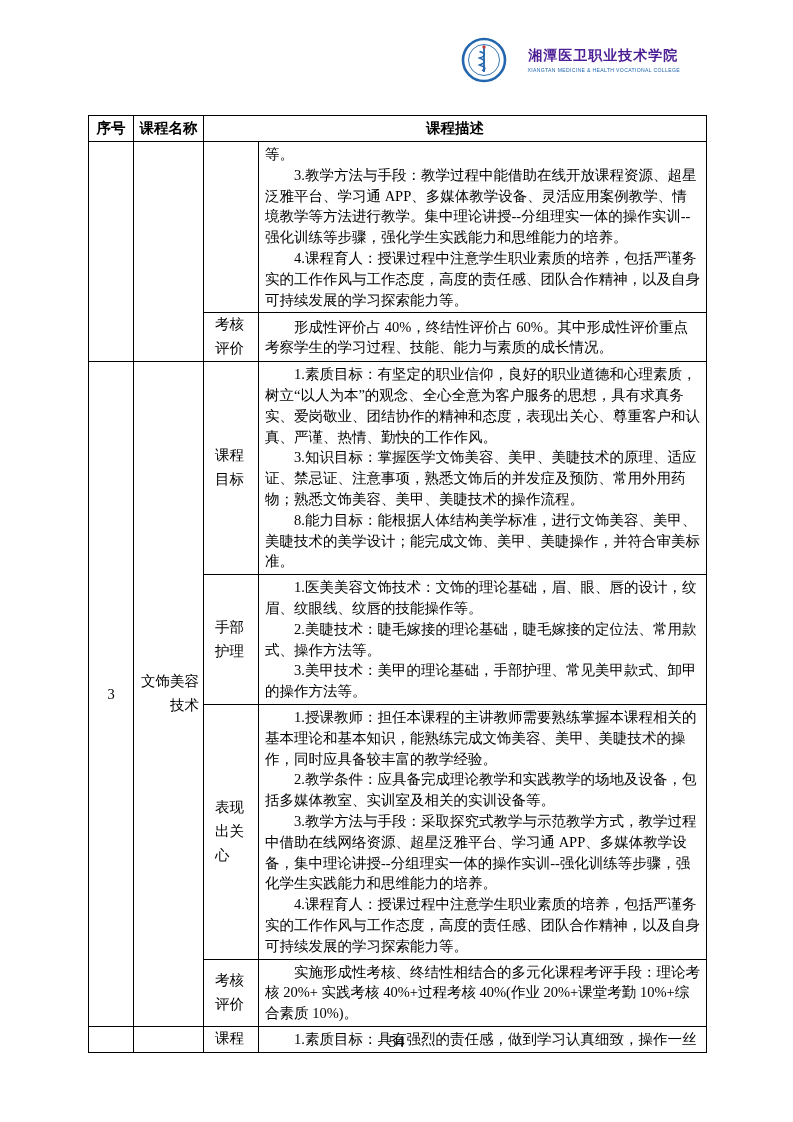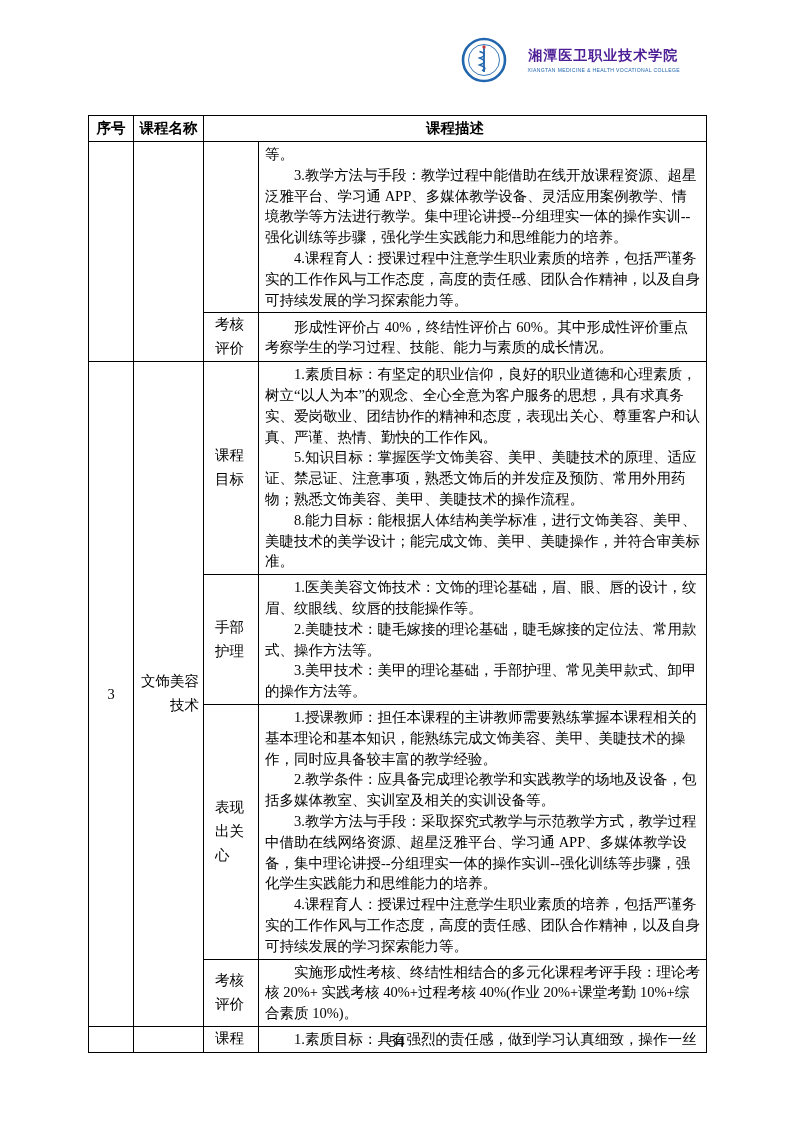--- a/index.html
+++ b/index.html
@@ -148,21 +148,21 @@
     <tr style="height:208px">
       <td class="seq-cell" rowspan="4">3</td>
       <td class="name-cell" rowspan="4">
         <div class="name-inner">文饰美容技术</div>
       </td>
       <td class="label-cell">
         <div class="label-inner">课程目标</div>
       </td>
       <td class="content-cell">
             <p class="para"><b>1.素质目标：</b><span>有坚定的职业信仰，良好的职业道德和心理素质，树立“以人为本”的观念、全心全意为客户服务的思想，具有求真务实、爱岗敬业、团结协作的精神和态度，表现出关心、尊重客户和认真、严谨、热情、勤快的工作作风。</span></p>
-            <p class="para"><b>5.知识目标：</b><span>掌握医学文饰美容、美甲、美睫技术的原理、适应证、禁忌证、注意事项，熟悉文饰后的并发症及预防、常用外用药物；熟悉文饰美容、美甲、美睫技术的操作流程。</span></p>
+            <p class="para"><b>3.知识目标：</b><span>掌握医学文饰美容、美甲、美睫技术的原理、适应证、禁忌证、注意事项，熟悉文饰后的并发症及预防、常用外用药物；熟悉文饰美容、美甲、美睫技术的操作流程。</span></p>
             <p class="para"><b>8.能力目标：</b><span>能根据人体结构美学标准，进行文饰美容、美甲、美睫技术的美学设计；能完成文饰、美甲、美睫操作，并符合审美标准。</span></p>
           </td>
     </tr>
     <tr style="height:126px">
       <td class="label-cell">
         <div class="label-inner">手部护理</div>
       </td>
       <td class="content-cell">
             <p class="para"><b>1.医美美容文饰技术：</b><span>文饰的理论基础，眉、眼、唇的设计，纹眉、纹眼线、纹唇的技能操作等。</span></p>
             <p class="para"><b>2.美睫技术：</b><span>睫毛嫁接的理论基础，睫毛嫁接的定位法、常用款式、操作方法等。</span></p>

